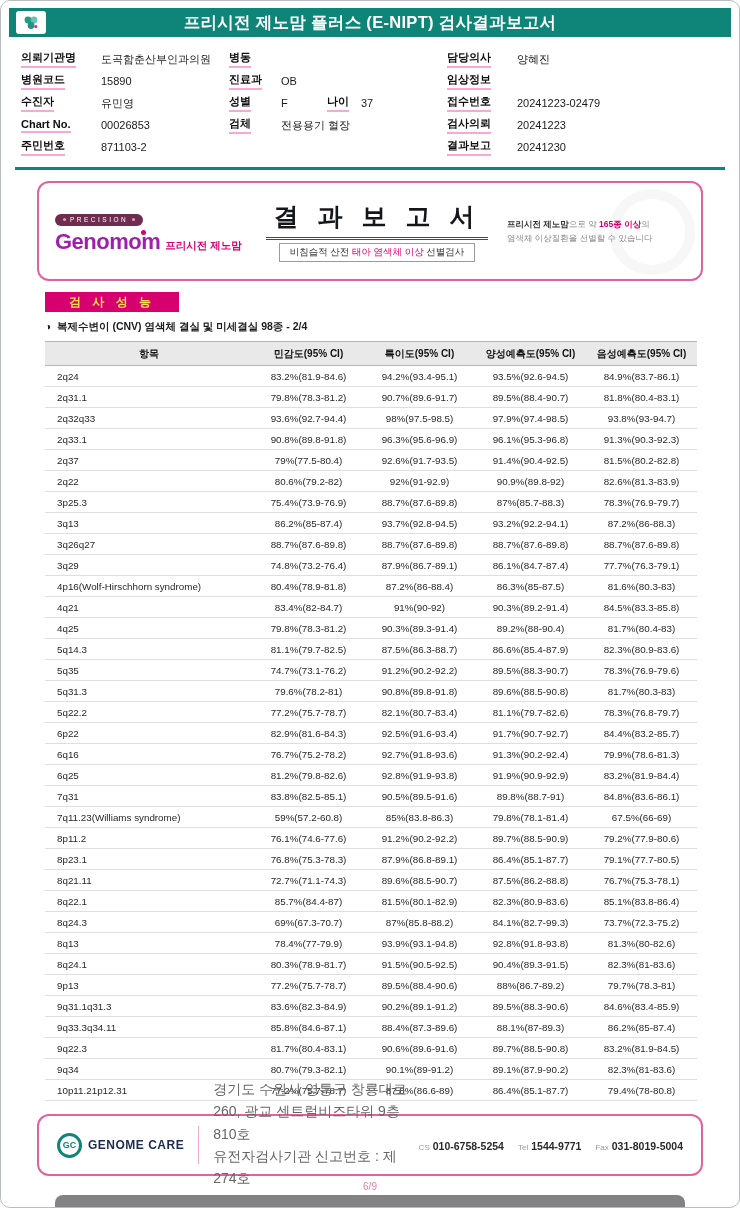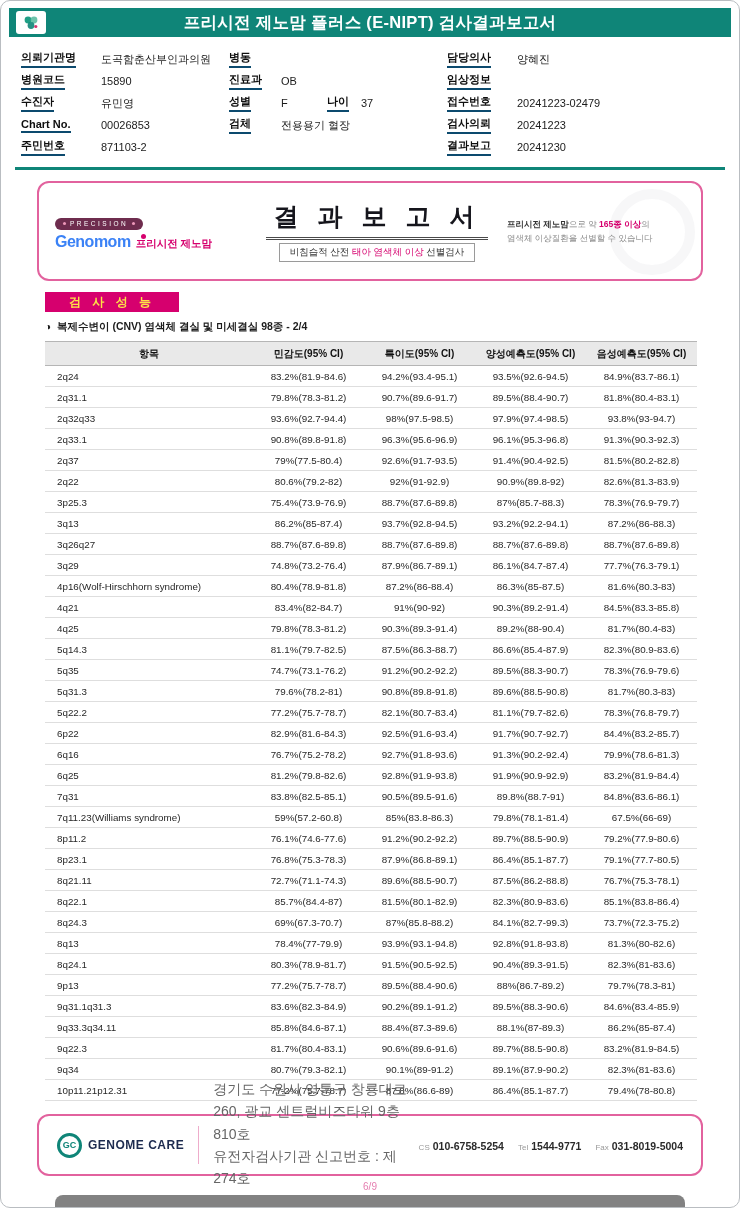--- a/index.html
+++ b/index.html
@@ -13,36 +13,36 @@
   .title-bar .title { color:#fff; font-weight:bold; font-size:16.5px; letter-spacing:0.3px; }
   .clinic-logo { position:absolute; left:7px; top:3px; width:30px; height:23px; background:#fff;
                  border-radius:3px; display:flex; align-items:center; justify-content:center; }
 
   
   .info { display:flex; margin:6px 14px 0; padding:5px 6px 9px; border-bottom:3px solid #0f8578; }
   .info-col { display:flex; flex-direction:column; }
   .col1 { width:208px; } .col2 { width:218px; } .col3 { flex:1; }
   .info-row { height:22px; display:flex; align-items:center; font-size:11px; white-space:nowrap; }
   .lbl { display:inline-block; flex:none; }
-  .lbl-t { display:inline-block; font-weight:bold; color:#0e0e0e; border-bottom:2px solid #0c4a6e; padding-bottom:1px; }
+  .lbl-t { display:inline-block; font-weight:bold; color:#0e0e0e; border-bottom:2px solid #f9a8d4; padding-bottom:1px; }
   .w1 { width:80px; } .w2 { width:52px; } .w2b { width:34px; } .w3 { width:70px; }
   .val { color:#1b1b1b; }
   .valF { width:46px; }
 
   
   .result-box { position:relative; margin:11px 36px 0; height:100px; border:2px solid #e2629e;
                 border-radius:12px; display:flex; align-items:center; gap:10px; padding:0 16px; background:#fff; }
   .watermark { position:absolute; right:6px; top:6px; width:86px; height:86px; border-radius:50%;
                border:10px solid rgba(120,120,130,0.06); }
   .brand-block { width:192px; flex:none; }
   .precision-pill { display:inline-flex; align-items:center; gap:4px; background:#6e2c4e; color:#fff;
                     font-size:6.5px; letter-spacing:2.5px; padding:2.5px 8px; border-radius:8px; margin-bottom:3px; }
   .pdot { width:3px; height:3px; border-radius:50%; background:#ee99bb; }
   .brand-line { position:relative; display:flex; align-items:baseline; }
-  .brand-text { font-size:16px; font-weight:bold; color:#3b82f6; letter-spacing:-0.5px; }
+  .brand-text { font-size:22px; font-weight:bold; color:#a21caf; letter-spacing:-0.5px; }
   .brand-dot { position:absolute; left:86px; top:1px; width:5px; height:5px; border-radius:50%; background:#d6006e; }
   .brand-kr { margin-left:5px; font-size:10.5px; font-weight:bold; color:#d6006e; }
   .report-title-block { flex:1; display:flex; flex-direction:column; align-items:center; }
   .rt-main { font-size:25px; font-weight:bold; letter-spacing:6px; color:#15151c;
              padding:0 8px 4px; border-bottom:3px double #4a4a4a; }
   .rt-sub { margin-top:3px; border:1px solid #9a9a9a; padding:2px 10px; font-size:9.5px; color:#333; white-space:nowrap; }
   .rt-sub .hl { color:#d6006e; }
   .note { width:178px; flex:none; font-size:8.5px; color:#8a8a8a; line-height:1.7; position:relative; }
   .note .nb { color:#333; font-weight:bold; }
   .note .nhl { color:#d6006e; font-weight:bold;text-align:center; }

